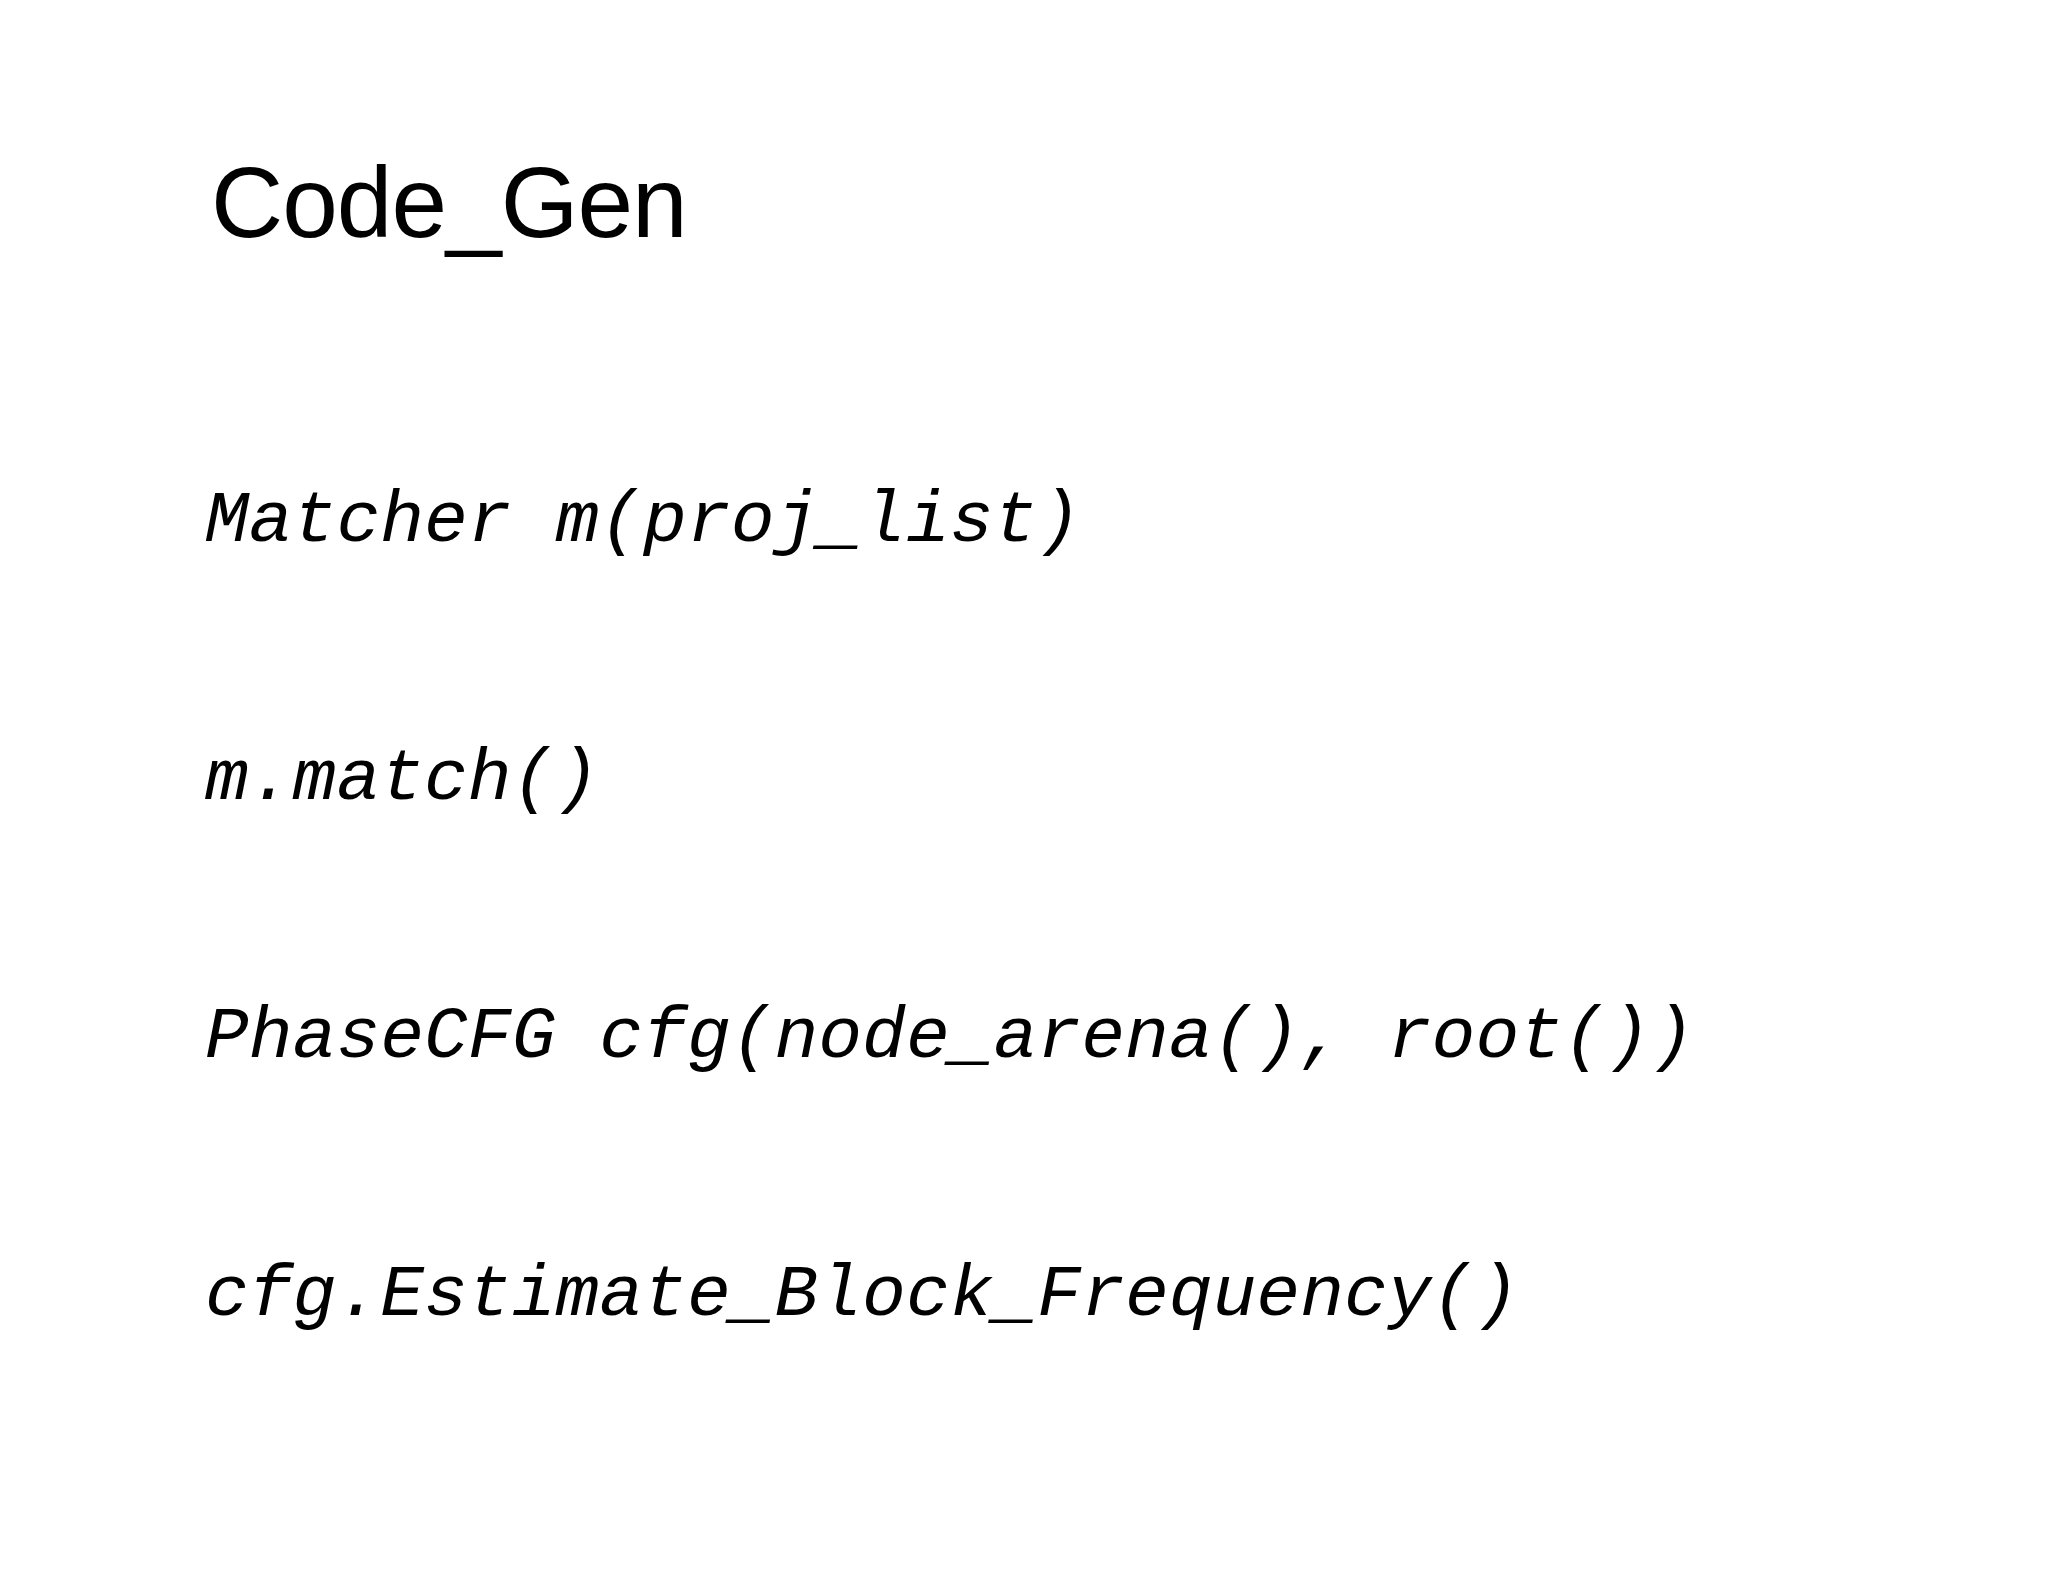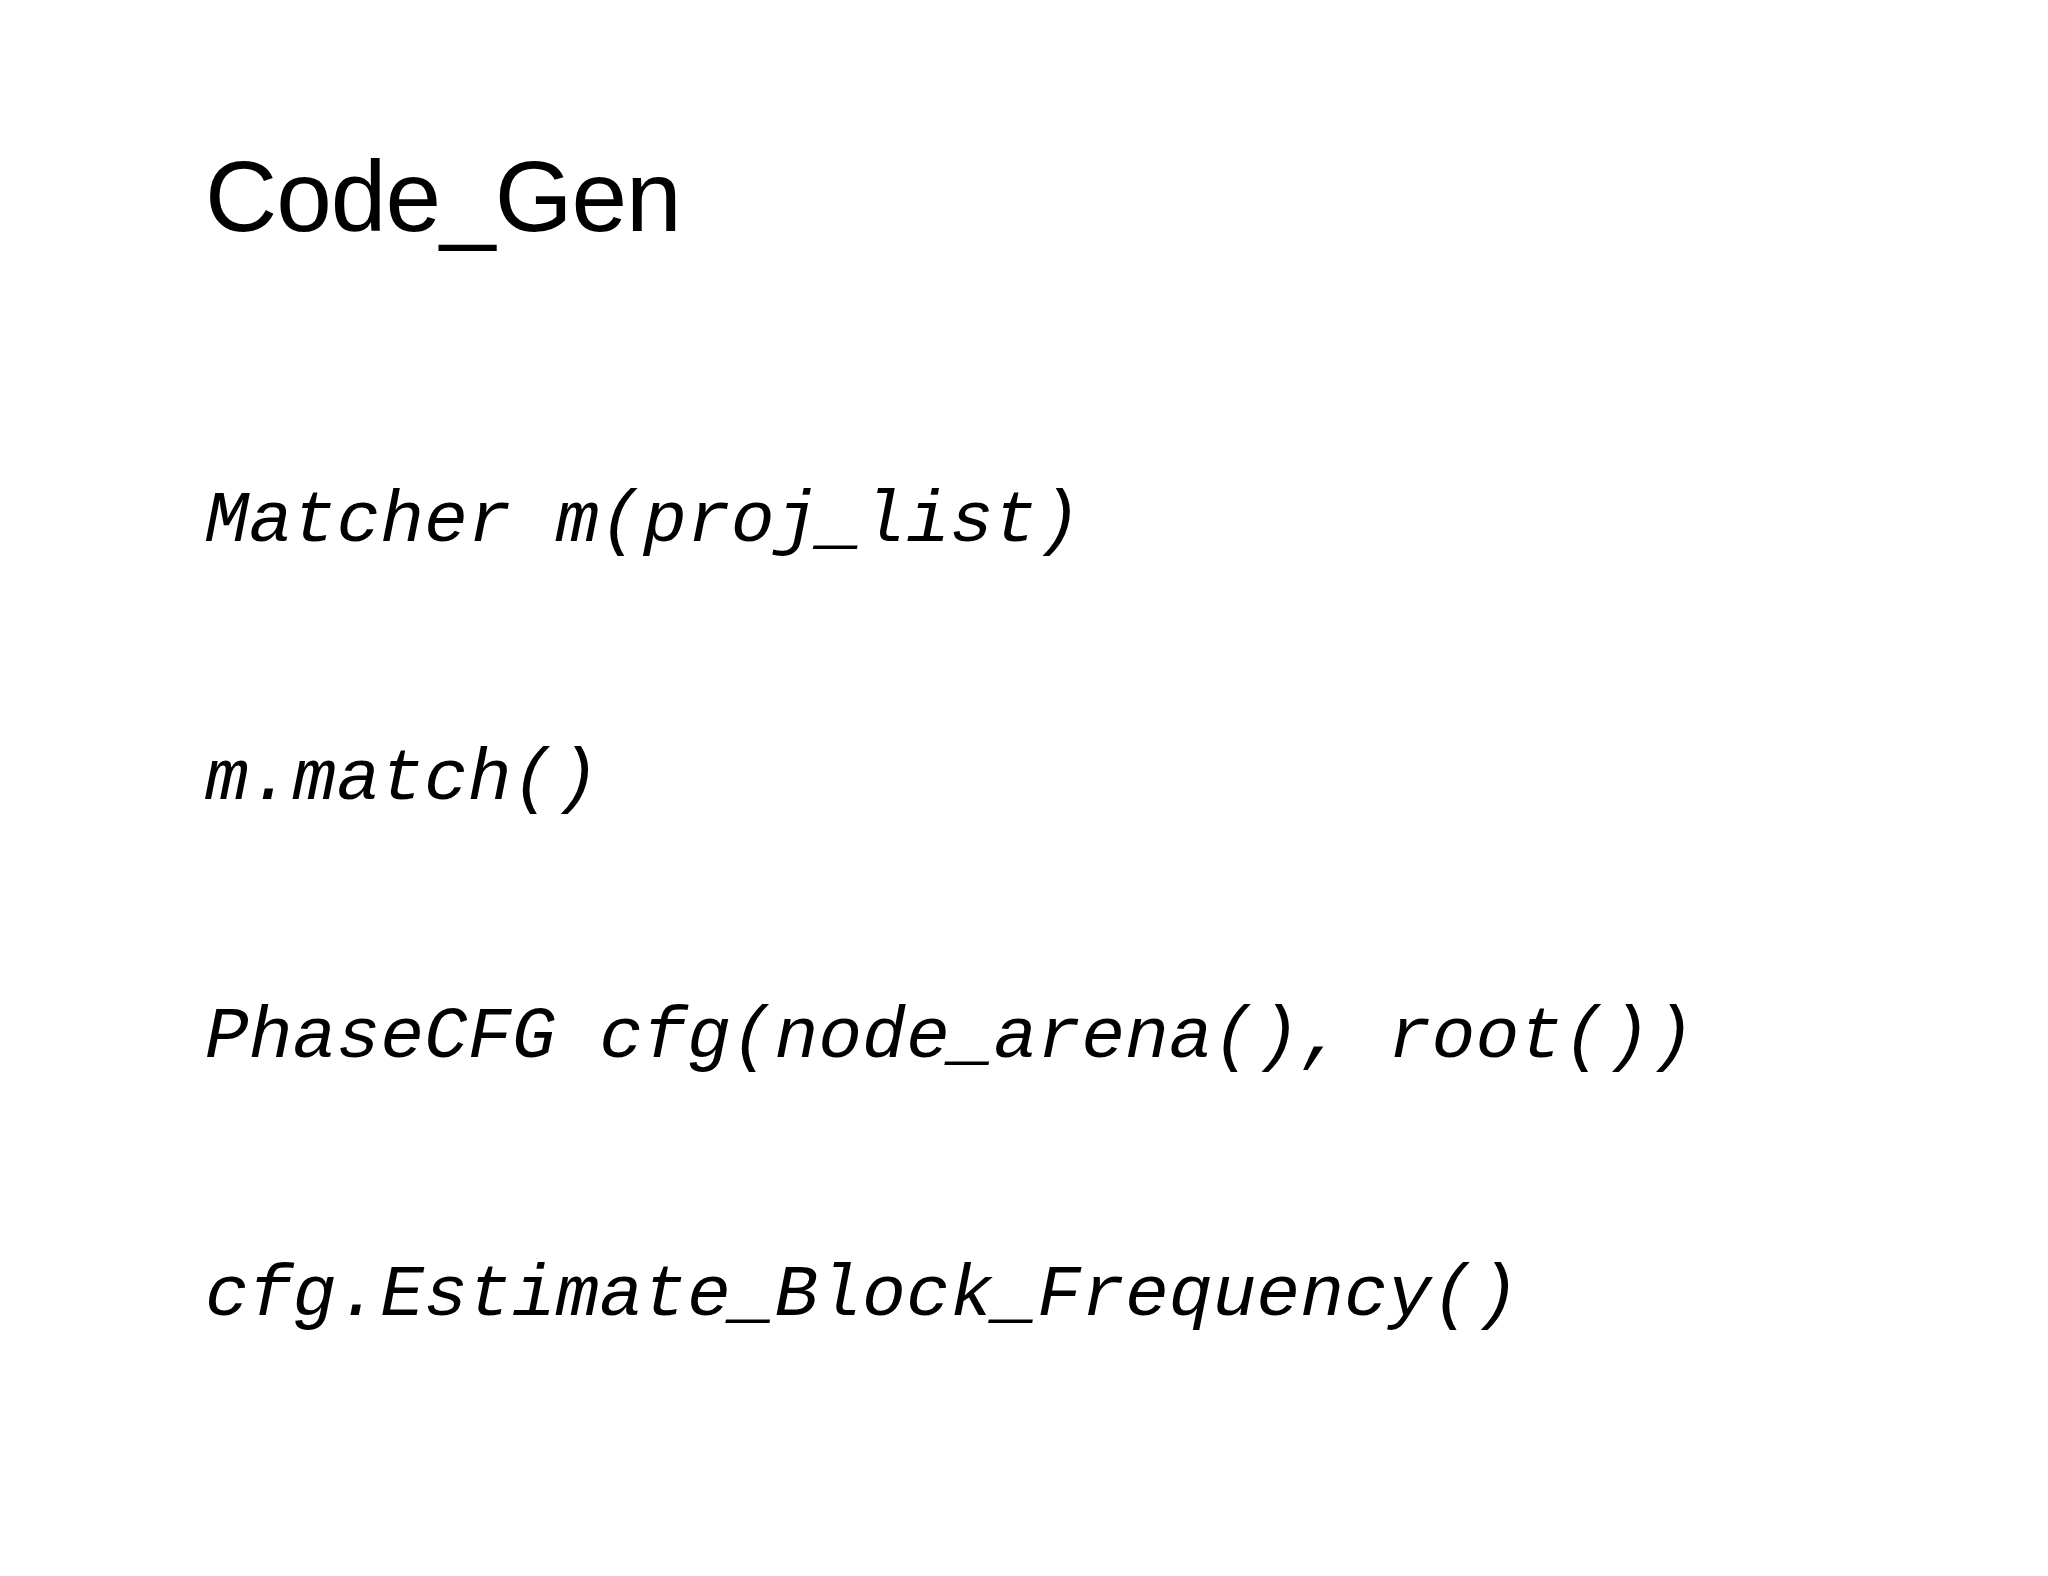--- a/index.html
+++ b/index.html
@@ -12,21 +12,21 @@
     width: 2048px;
     height: 1576px;
     background: #ffffff;
     overflow: hidden;
     font-family: "Liberation Sans", sans-serif;
   }
   .title {
     position: absolute;
     left: 205px;
     top: 146px;
-    margin: 0;
+    margin: 6px;
     font-family: "Liberation Sans", sans-serif;
     font-size: 100px;
     font-weight: 400;
     line-height: 1;
     color: #000000;
     letter-spacing: -1px;
     white-space: nowrap;
   }
   .code {
     position: absolute;

